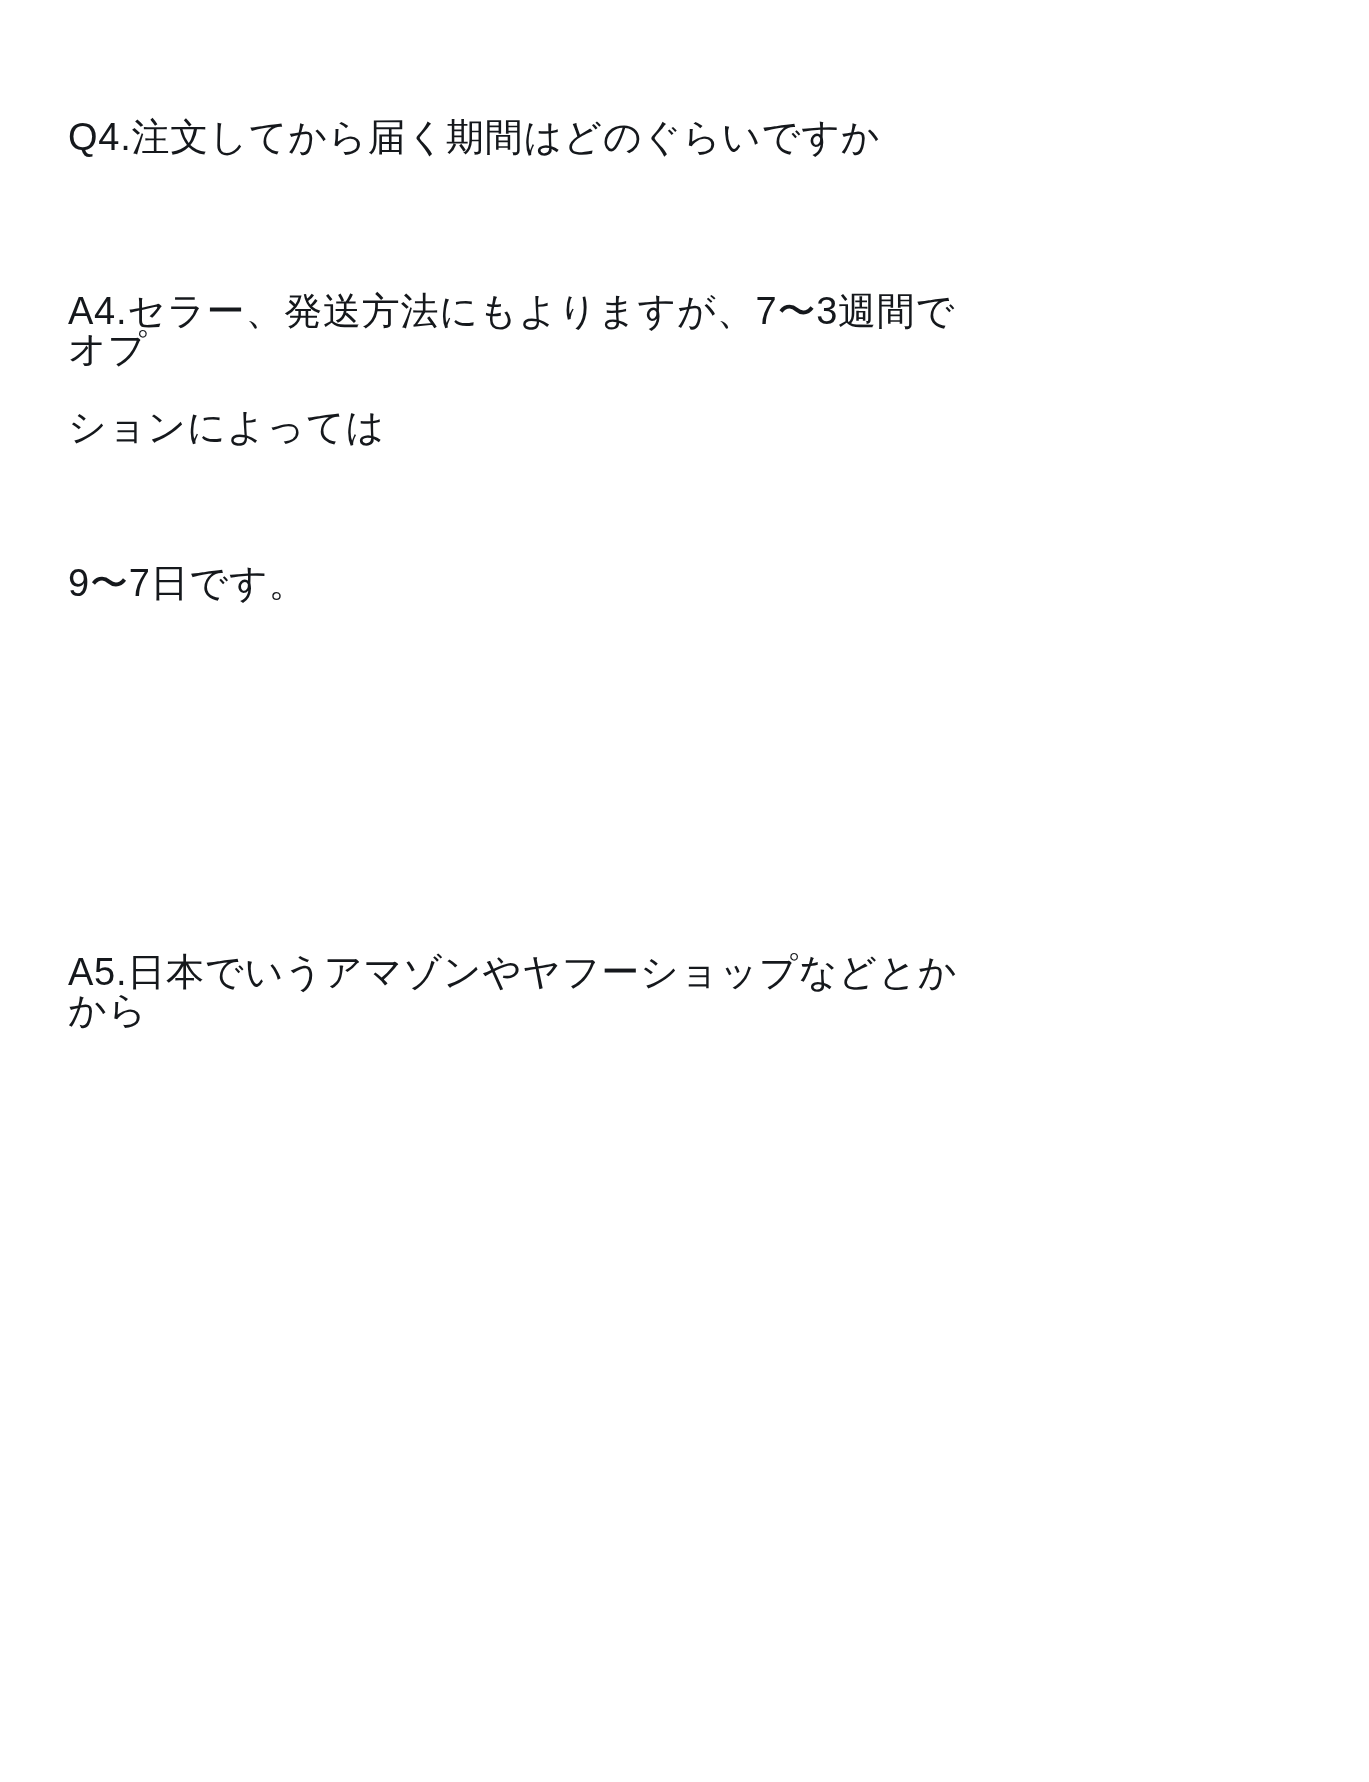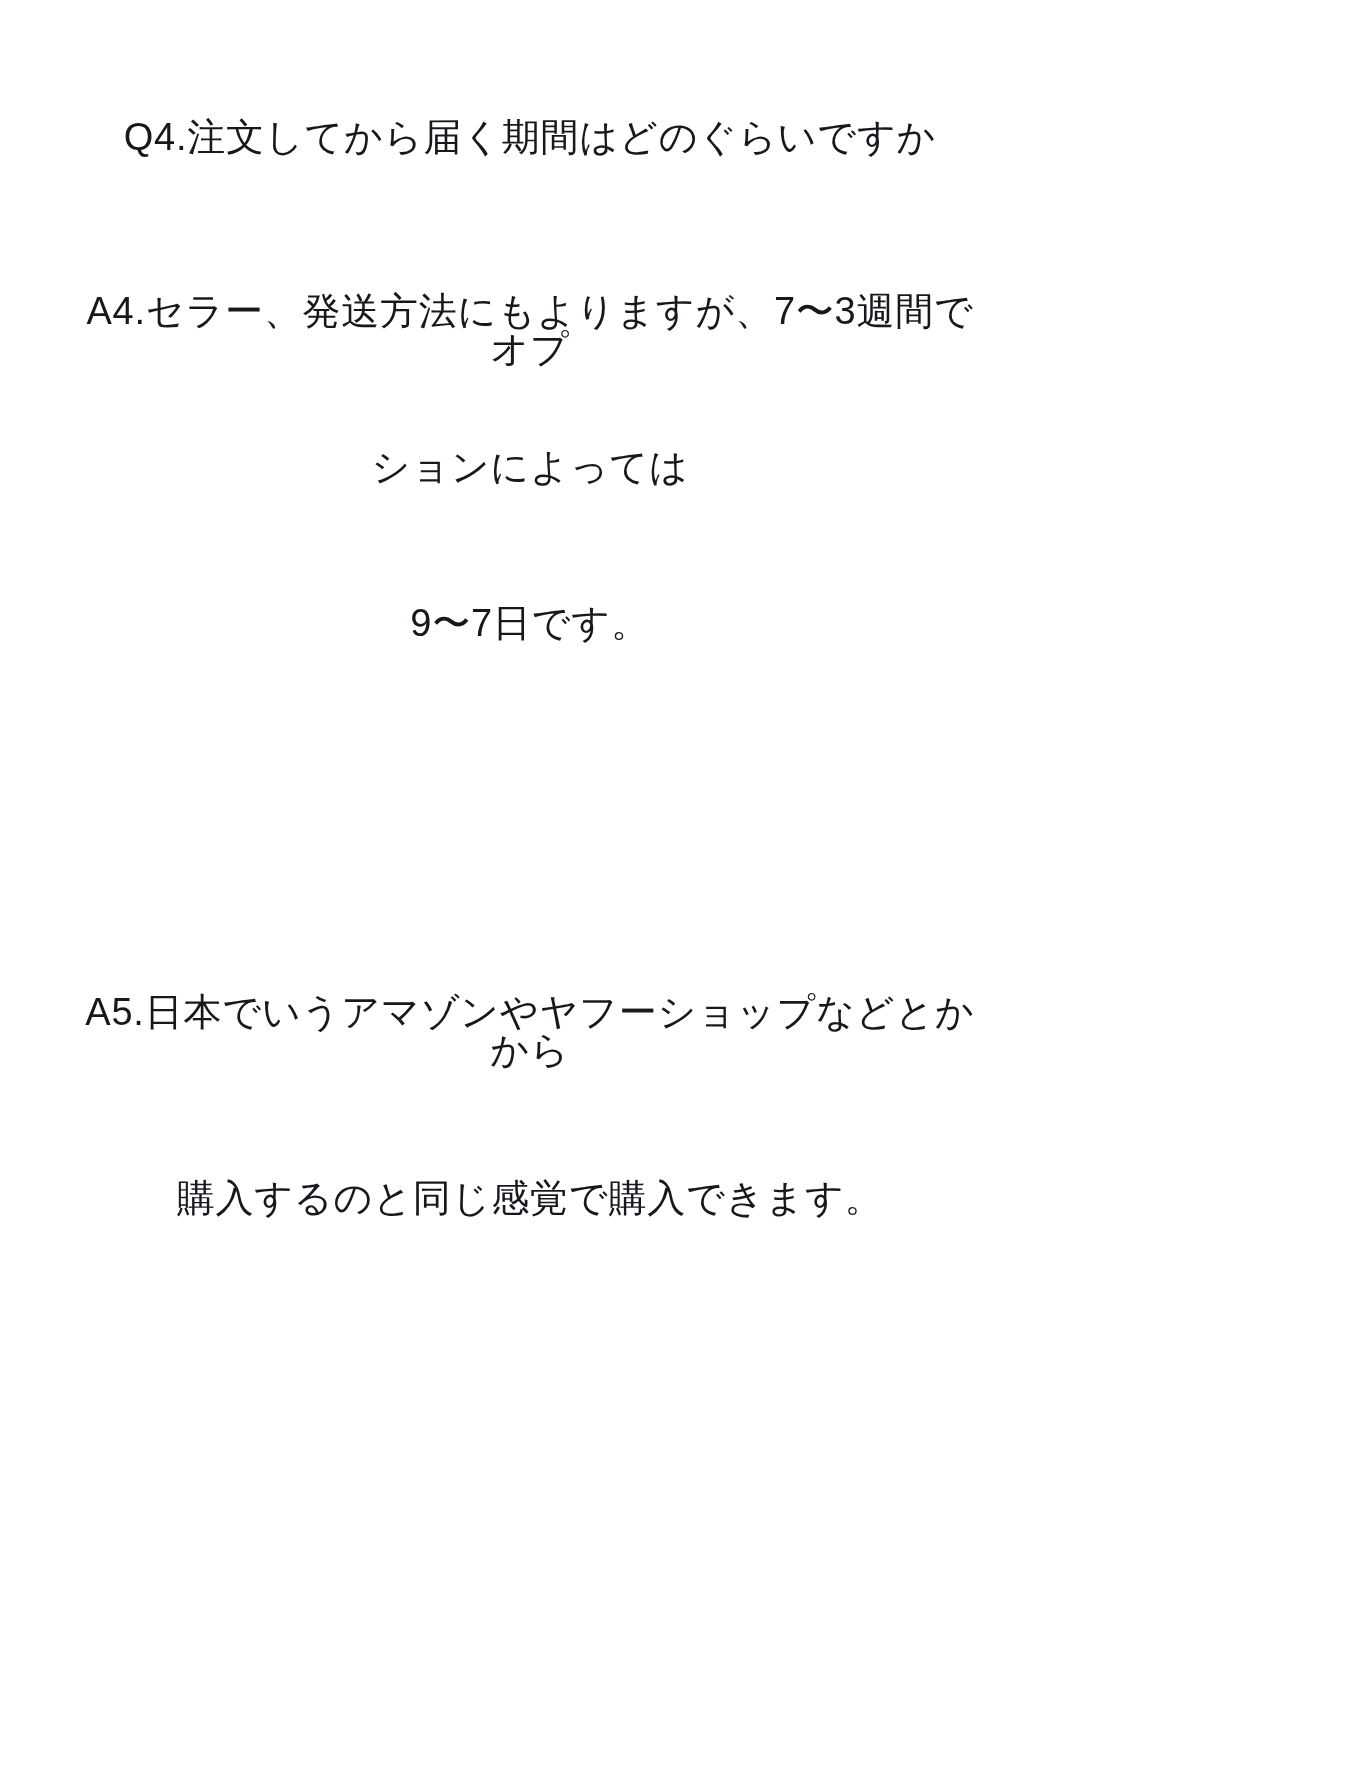--- a/index.html
+++ b/index.html
@@ -14,39 +14,38 @@
     color: #1a1a1a;
     -webkit-font-smoothing: antialiased;
   }
   .page {
     box-sizing: border-box;
     width: 1142px;
     height: 1782px;
     padding: 118px 150px 5px 68px;
     background: #ffffff;
     position: relative;
-    text-align: center;
   }
   .block {
     font-size: 38px;
     line-height: 1.0;
     letter-spacing: 0.02em;
     color: #15181c;
     font-weight: 400;
   }
   .line {
     display: block;
     white-space: pre-wrap;
   }
   
   .gap-qa { height: 136px; }
   .gap-wrap { height: 118px; }
   .gap-section { height: 215px; }
   .gap-inner { height: 110px; }
-  .line + .line { margin-top: 80px; }
+  .line + .line { margin-top: 40px; }
 </style>
 </head>
 <body>
 
 <div class="page">
 
   <div class="block">
     <span class="line">Q4.注文してから届く期間はどのぐらいですか</span>
   </div>
 
@@ -67,17 +66,14 @@
 
 
   <div class="gap-qa"></div>
 
   <div class="block">
     <span class="line">A5.日本でいうアマゾンやヤフーショップなどとかから</span>
   </div>
 
   <div class="gap-inner"></div>
 
-  <div class="block">
-    <span class="line">購入するのと同じ感覚で購入できます。</span>
-  </div>
 
 </div>
 
 </body></html>

